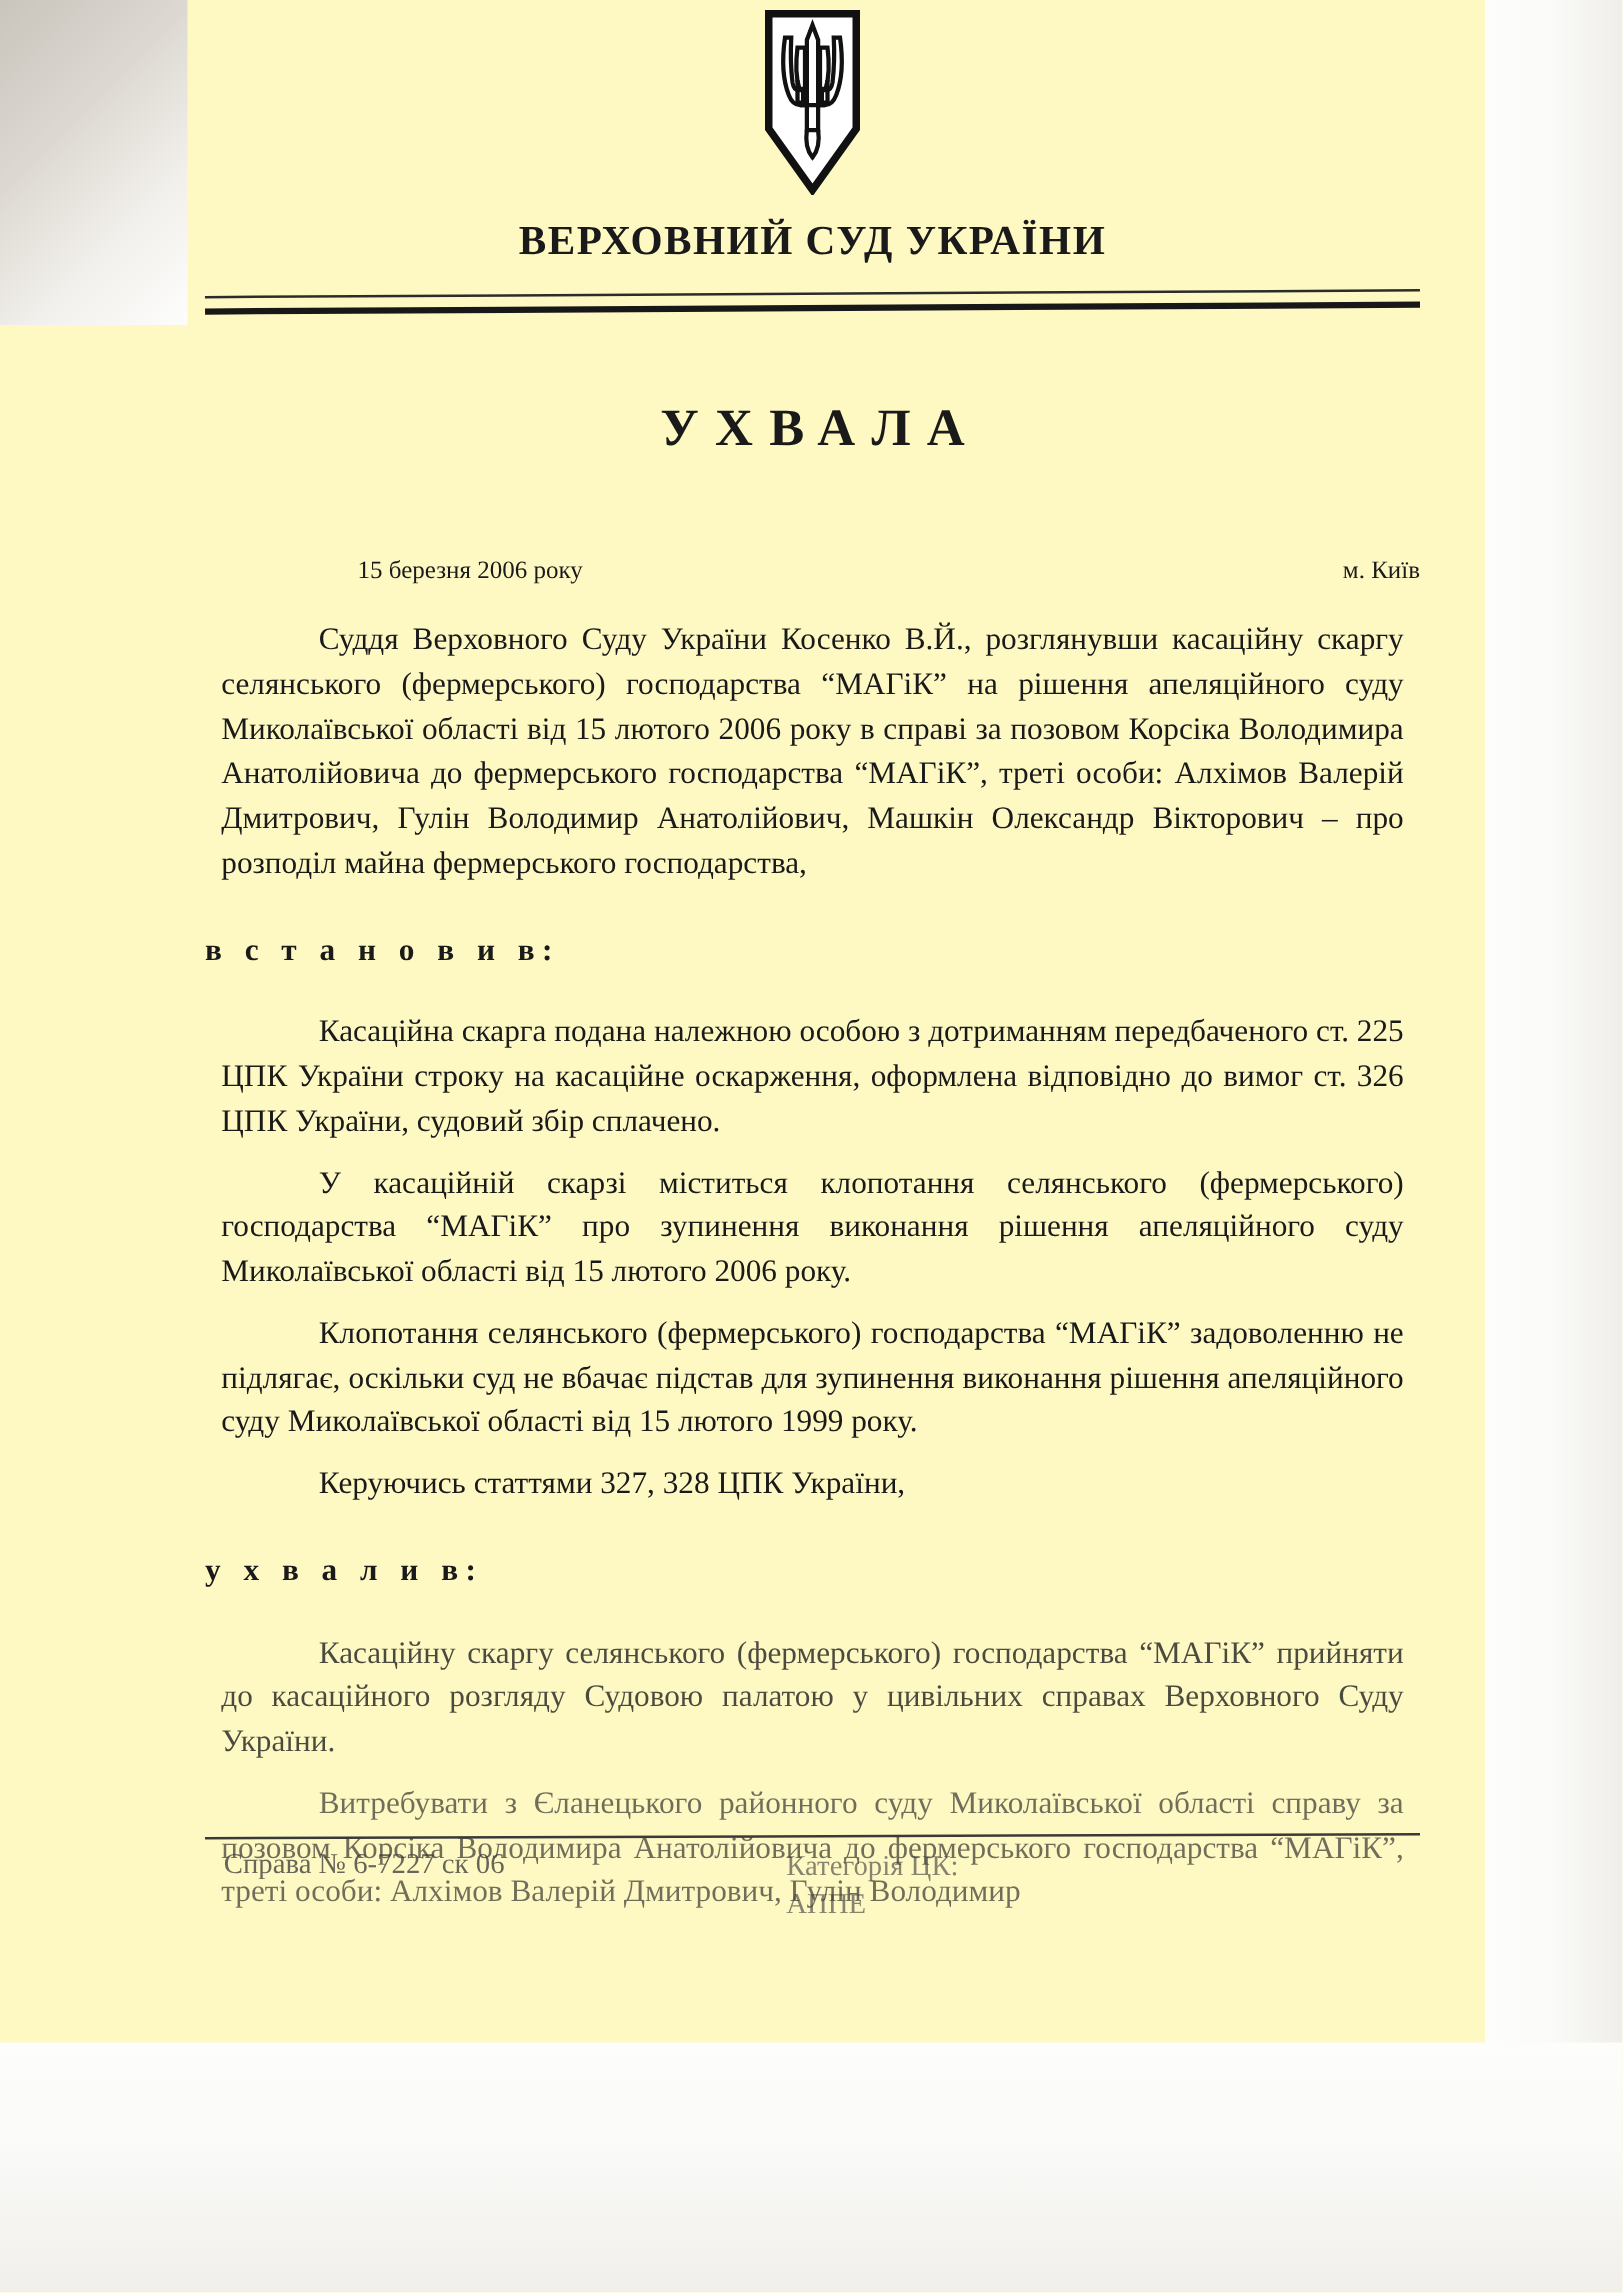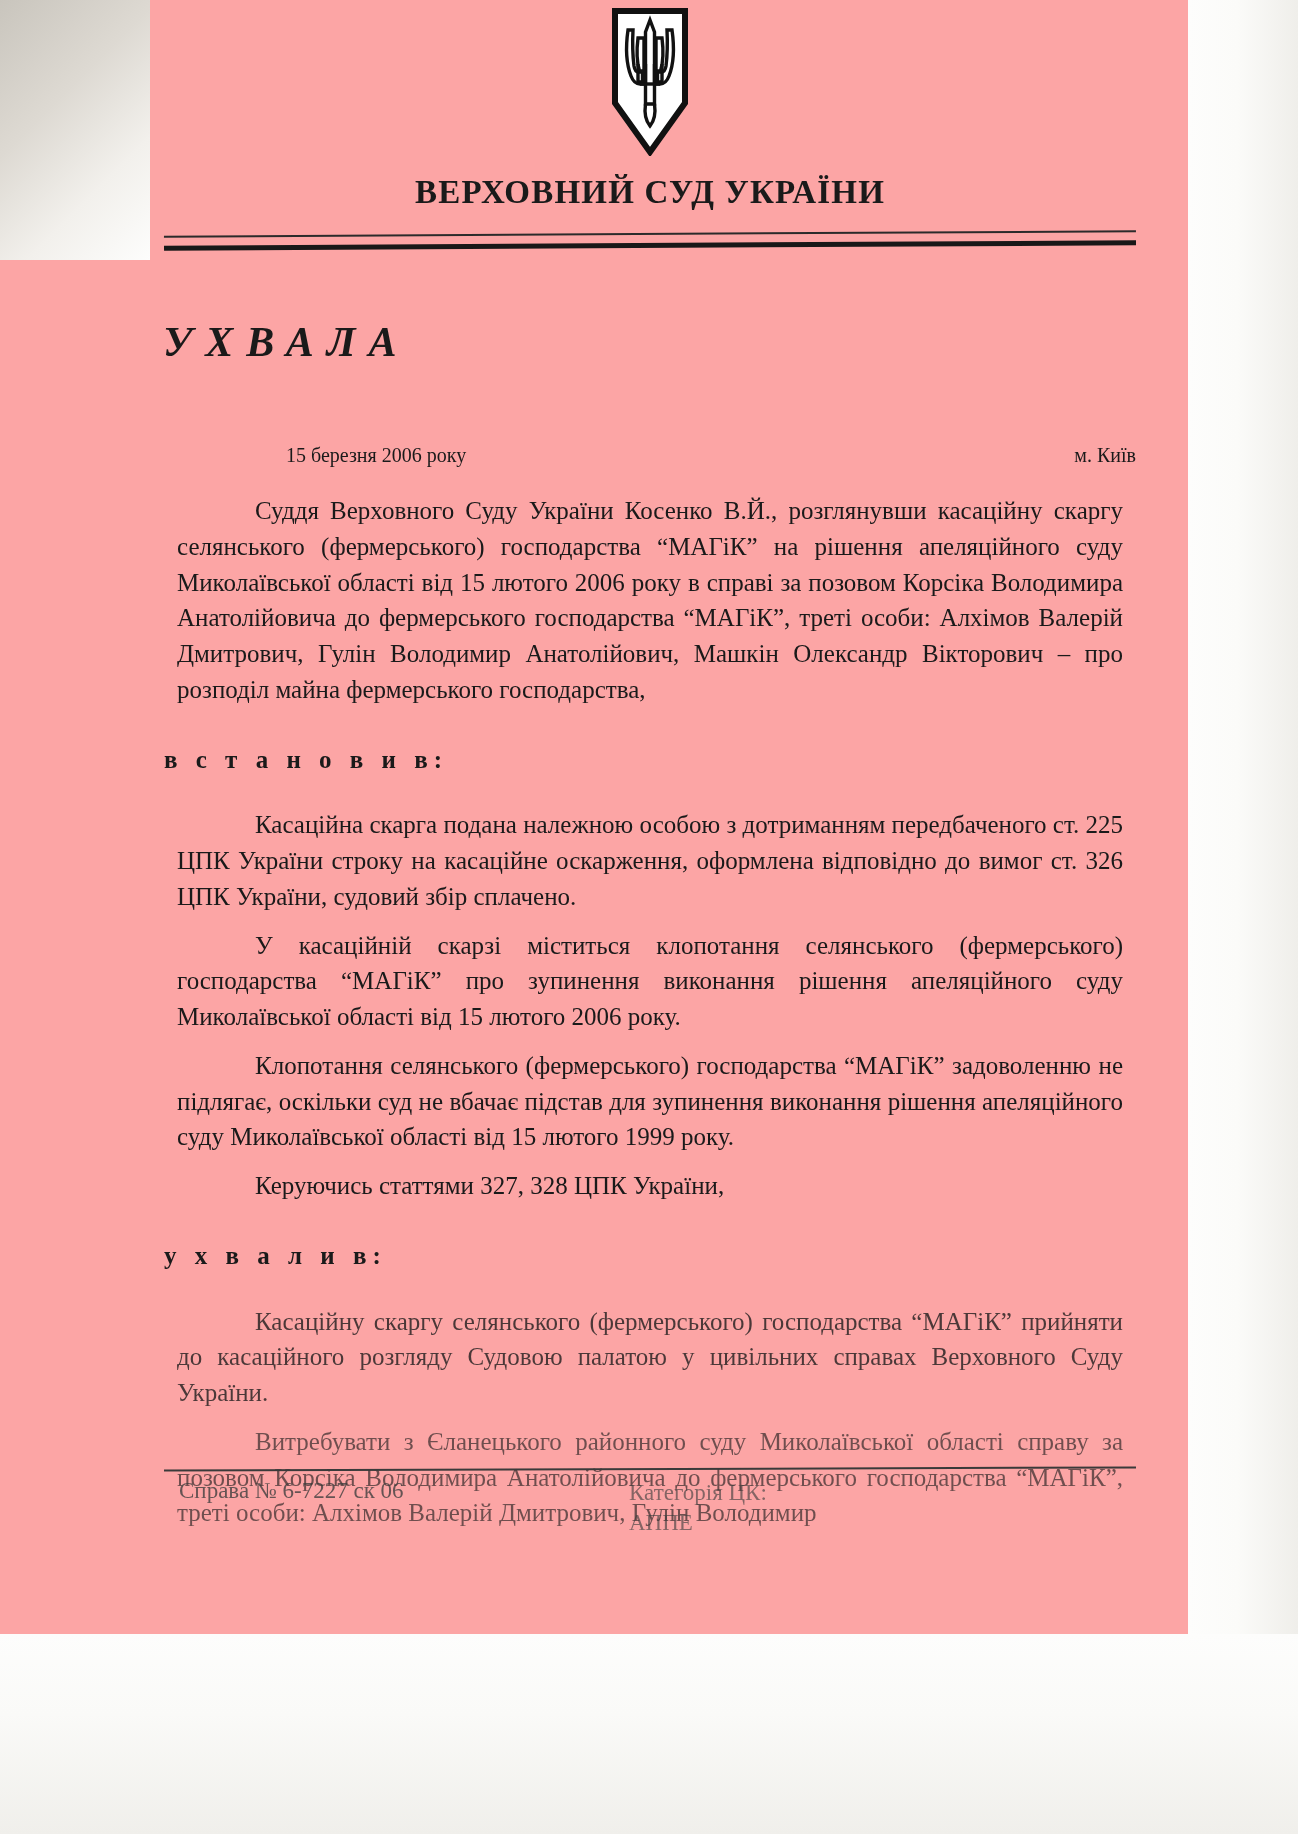--- a/index.html
+++ b/index.html
@@ -10,21 +10,21 @@
   }
   body {
     font-family: "Liberation Serif", "DejaVu Serif", serif;
     color: #1a1a1a;
   }
   .page {
     position: relative;
     width: 1298px;
     height: 1834px;
     overflow: hidden;
-    background: #fca5a5;
+    background: #fef9c3;
   }
   
   .scan-shadow-left {
     position: absolute;
     top: 0; left: 0;
     width: 150px; height: 260px;
     background: linear-gradient(135deg, #c9c5bd 0%, #ddd9d2 38%, #f2f0ec 70%, #fdfdfc 100%);
     pointer-events: none;
   }
   .scan-shadow-right {
@@ -80,26 +80,26 @@
     background: #2b2b2b;
   }
   .rule-thick {
     height: 5px;
     background: #181818;
     margin-top: 8px;
   }
 
   
   .doc-title {
+    text-align: center;
     font-size: 42px;
     font-weight: bold;
     letter-spacing: 13px;
     margin-top: 70px;
     text-indent: 13px;
-    font-style: italic;
   }
 
   
   .datecity {
     display: flex;
     justify-content: space-between;
     align-items: baseline;
     margin-top: 78px;
     padding: 0 14px 0 136px;
     font-size: 20px;

